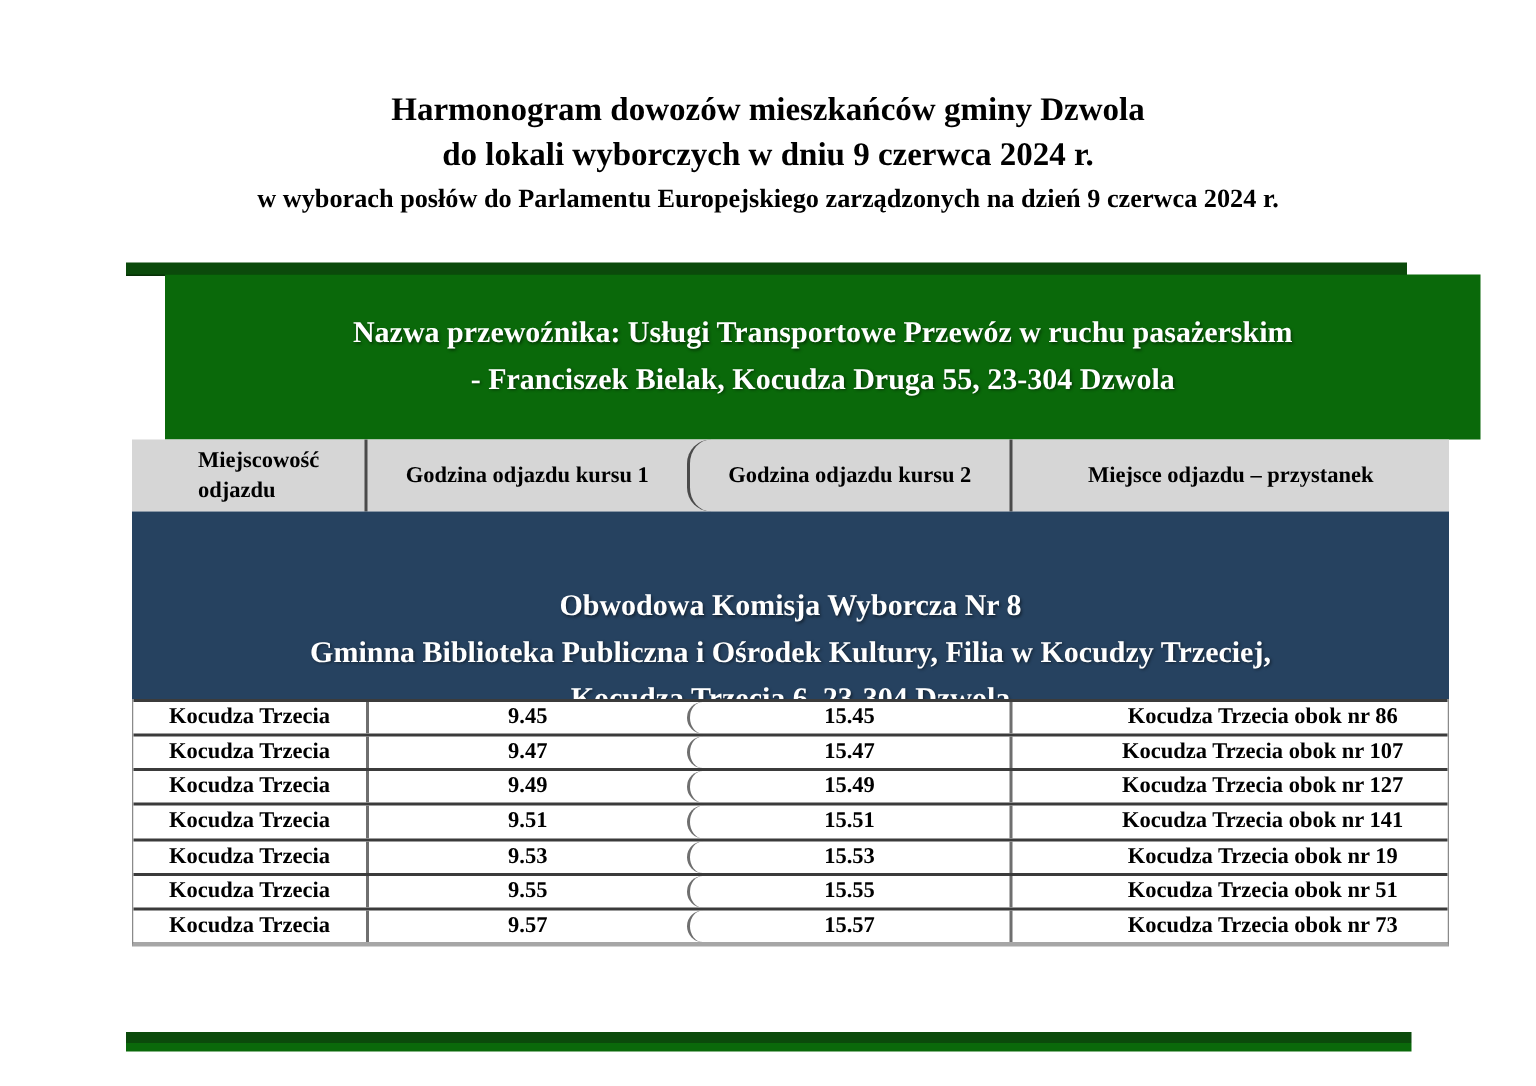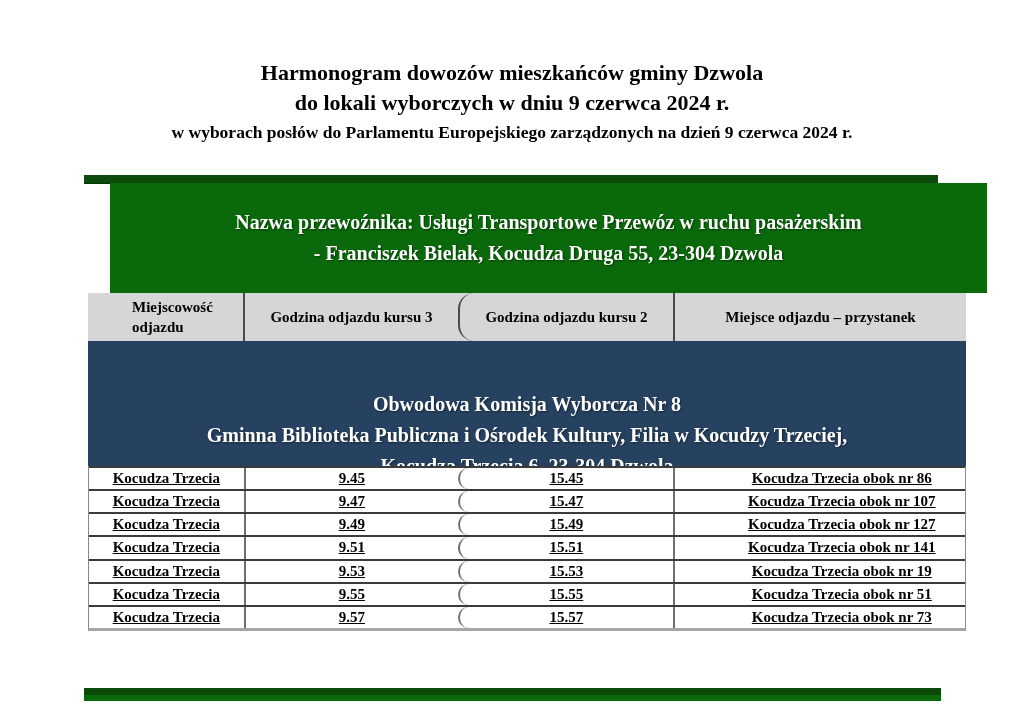--- a/index.html
+++ b/index.html
@@ -77,21 +77,20 @@
     flex:1;display:flex;
     border-top:2px solid #3b3b3b;
     background:#fff;
   }
   .schedule .cell{
     box-sizing:border-box;
     display:flex;align-items:center;justify-content:center;
     text-align:center;
     border-left:2px solid #6f6f6f;
     white-space:nowrap;
-    text-decoration:underline;
   }
   .schedule .cell:first-child{border-left:none;}
   
   .section-bar-bottom{
     position:absolute;left:84px;top:688px;
     width:857px;height:13px;
   }
 </style>
 </head>
 <body>
@@ -106,21 +105,21 @@
 
   <div class="section-bar-top" style="background: rgb(11, 74, 11);"></div>
 
   <div class="carrier-block" style="background: rgb(10, 105, 10); margin-left: 21px;">
     <div>Nazwa przewoźnika: Usługi Transportowe Przewóz w ruchu pasażerskim</div>
     <div>- Franciszek Bielak, Kocudza Druga 55, 23-304 Dzwola</div>
   </div>
 
   <div class="col-header-row" style="background: rgb(214, 214, 214);">
     <div class="hcell w1">Miejscowość odjazdu</div>
-    <div class="hcell w2">Godzina odjazdu kursu 3</div>
+    <div class="hcell w2">Godzina odjazdu kursu 1</div>
     <div class="hcell w3">Godzina odjazdu kursu 2</div>
     <div class="hcell w4">Miejsce odjazdu – przystanek</div>
   </div>
 
   <div class="commission-block" style="background: rgb(38, 66, 96);">
     <div>Obwodowa Komisja Wyborcza Nr 8</div>
     <div>Gminna Biblioteka Publiczna i Ośrodek Kultury, Filia w Kocudzy Trzeciej,</div>
     <div>Kocudza Trzecia 6, 23-304 Dzwola</div>
   </div>
 

